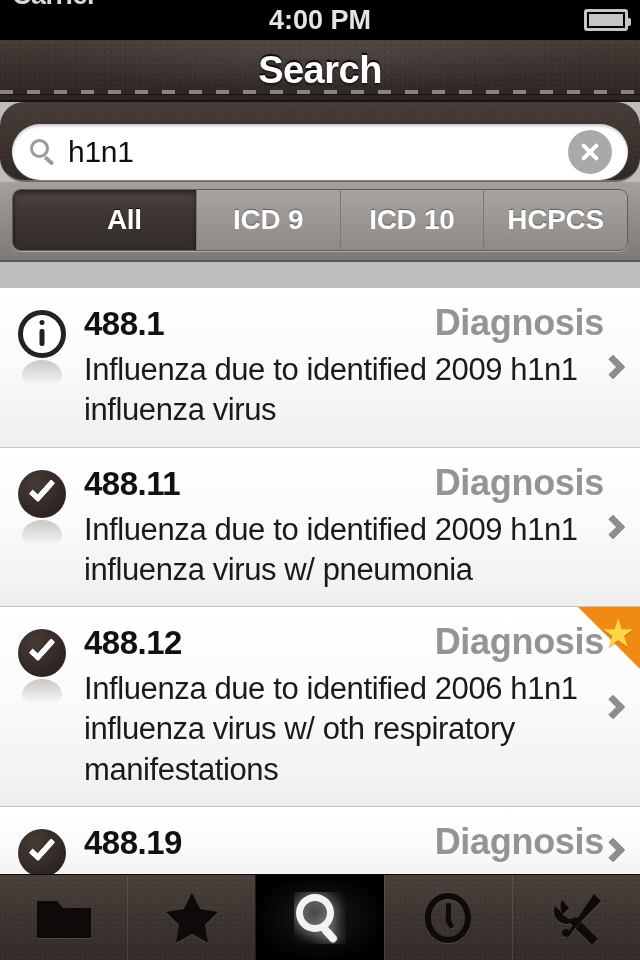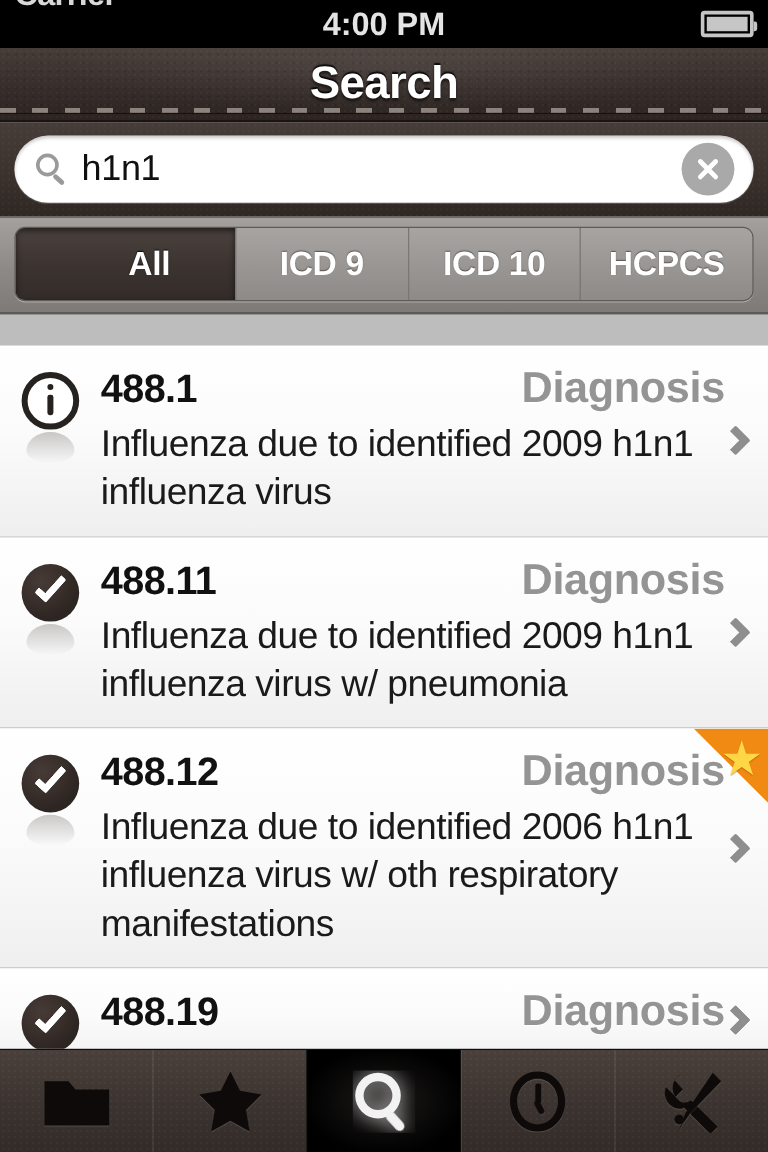--- a/index.html
+++ b/index.html
@@ -64,21 +64,21 @@
     background:repeating-linear-gradient(to right,
       rgba(215,205,198,.55) 0 13px, rgba(0,0,0,0) 13px 27px);
     box-shadow:0 1px 0 rgba(0,0,0,.5);
   }
 
   
   .searchbar {
     position:relative; height:80px;
     background:linear-gradient(#463c38, #3a312d 60%, #2e2724);
     border-bottom:2px solid #6e6864;
-    display:flex; align-items:center; padding:0 12px;
+    display:flex; align-items:flex-end; padding:0 12px;border-radius:24px;
   }
   .searchbar::before{
     content:""; position:absolute; inset:0;
     background-image:radial-gradient(rgba(255,255,255,.03) 1px, transparent 1px);
     background-size:5px 5px; pointer-events:none;
   }
   .search-field{
     position:relative; flex:1; height:56px; background:#fff;
     border-radius:28px; display:flex; align-items:center; padding:0 8px 0 18px;
     box-shadow:inset 0 2px 3px rgba(0,0,0,.22), 0 1px 0 rgba(255,255,255,.18);

